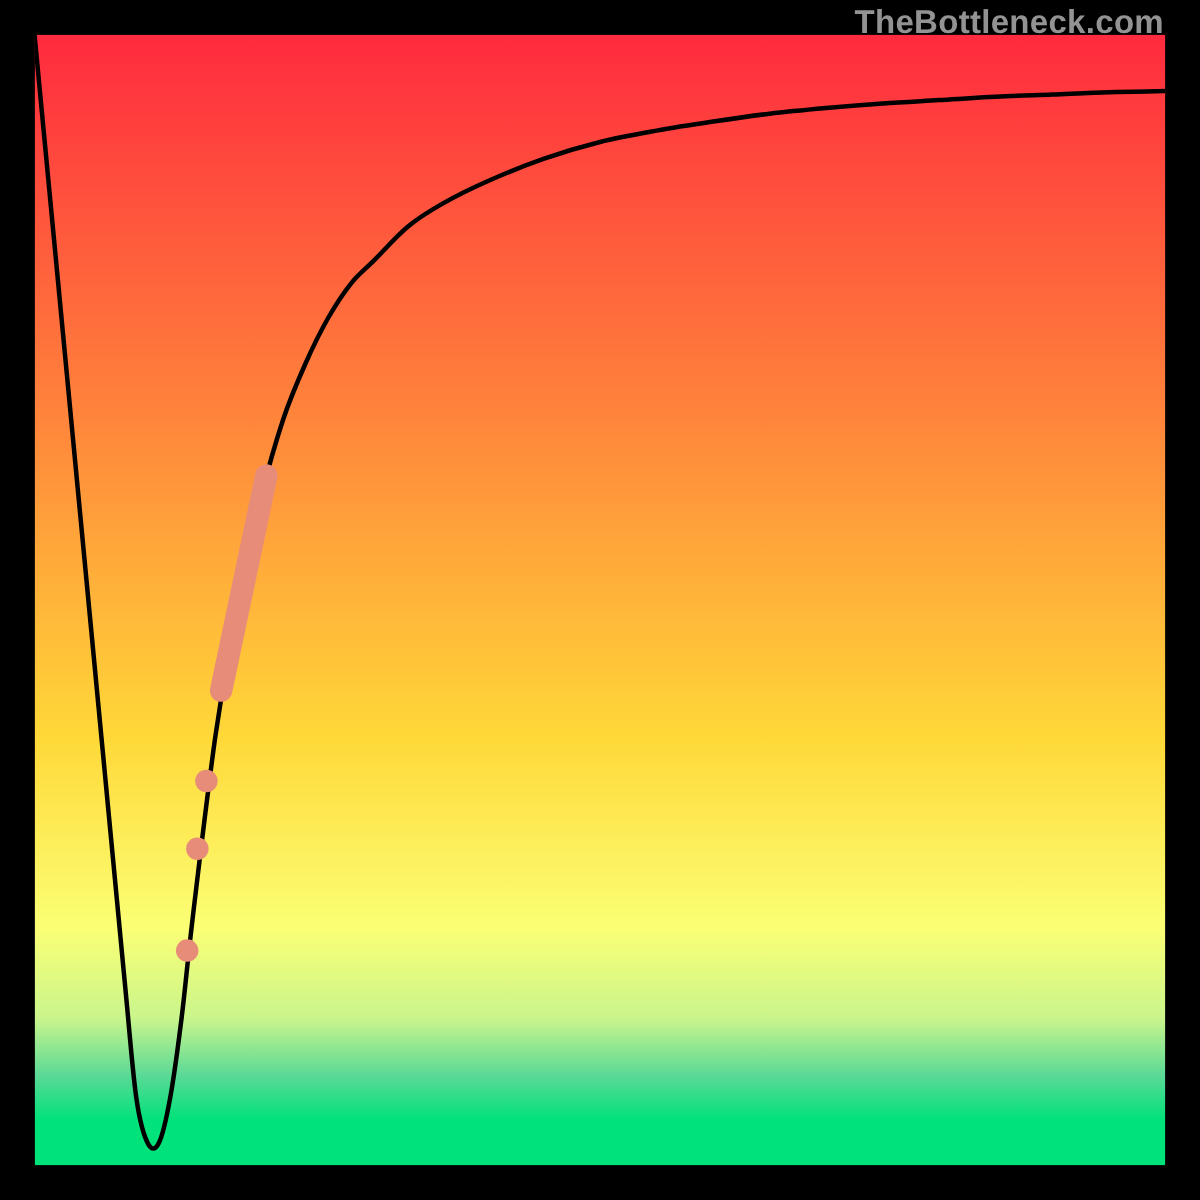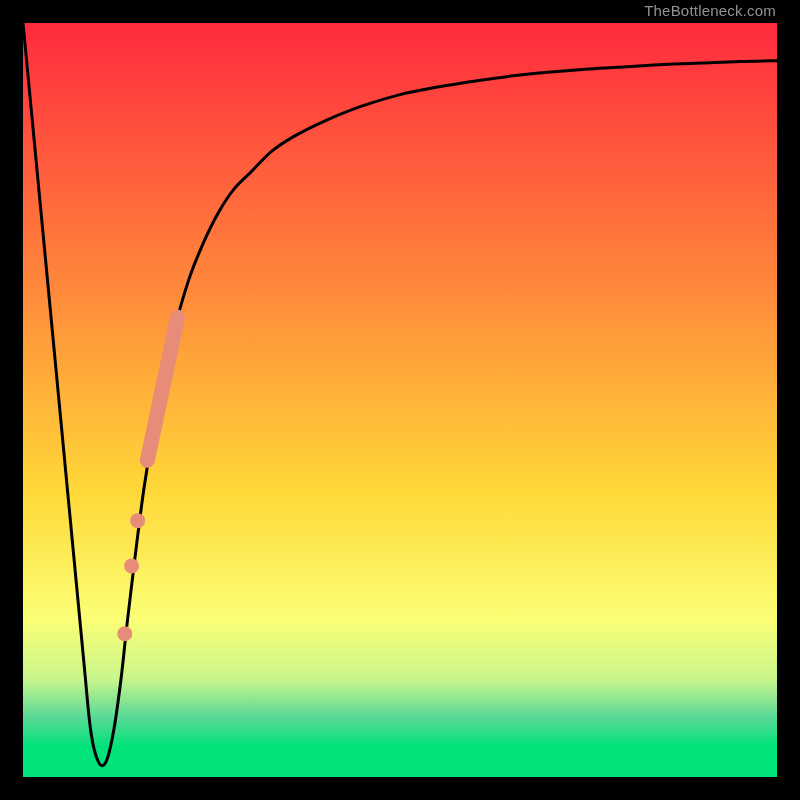--- a/index.html
+++ b/index.html
@@ -22,22 +22,22 @@
     top: 23px;
     width: 754px;
     height: 754px;
     overflow: hidden;
   }
   .watermark {
     position: absolute;
     top: 2px;
     right: 24px;
     font-family: Arial, Helvetica, sans-serif;
-    font-size: 15px;
-    font-weight: normal;
+    font-size: 22px;
+    font-weight: bold;
     color: #939393;
     letter-spacing: 0.2px;
   }
   svg { display: block; }
 </style>
 </head>
 <body>
 
 <div class="frame">
   <div class="plot">

